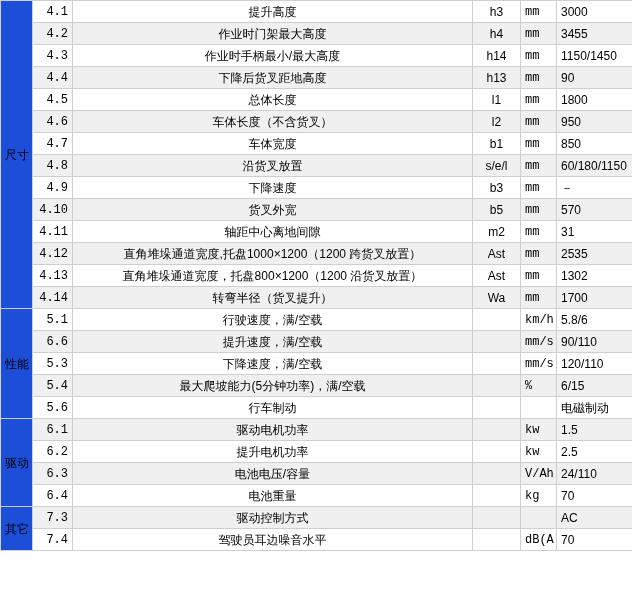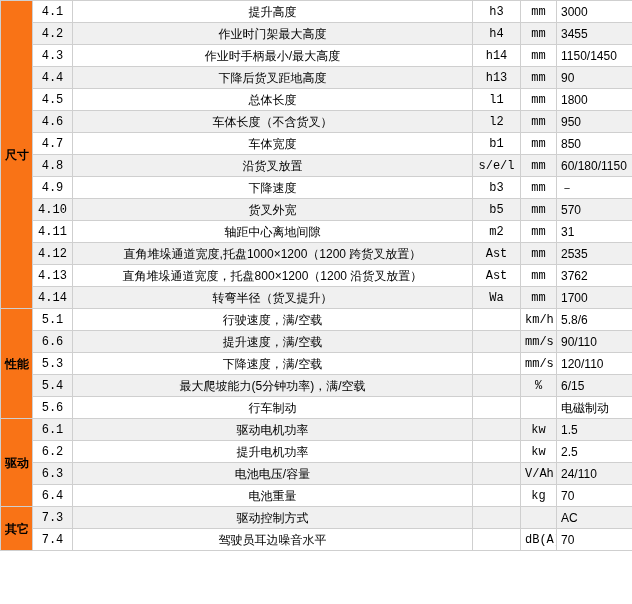--- a/index.html
+++ b/index.html
@@ -36,52 +36,51 @@
   col.c-unit  { width: 36px; }
   col.c-val   { width: 76px; }
 
   td.group {
     text-align: center;
     vertical-align: middle;
     font-size: 12px;
     background: #ffffff;
   }
   td.num {
-    text-align: center;
+    text-align: right;
     font-family: "Liberation Mono", monospace;
     font-size: 12px;
   }
   td.desc {
     text-align: center;
     padding-left: 8px;
   }
   td.sym {
     text-align: center;
-    font-family: Liberation Mono, monospace;
+    font-family: Liberation Sans, sans-serif;
     font-size: 12px;
   }
   td.unit {
-    text-align: center;
+    text-align: left;
     font-family: "Liberation Mono", monospace;
     font-size: 12px;
   }
   td.val {
     text-align: left;
     font-size: 12px;
   }
   tr.alt td {
     background: #f0f0f0;
   }
   tr.plain td {
     background: #ffffff;
   }
   
   tr.alt td.group, tr.plain td.group {
-    background: #f97316;
-    font-weight: bold;
+    background: #1d4ed8;
   }
 </style>
 </head>
 <body>
 
 <table id="spec-table">
   <colgroup>
     <col class="c-group">
     <col class="c-num">
     <col class="c-desc">
@@ -173,21 +172,21 @@
         <td class="desc">直角堆垛通道宽度,托盘1000×1200（1200 跨货叉放置）</td>
         <td class="sym">Ast</td>
         <td class="unit">mm</td>
         <td class="val">2535</td>
       </tr>
       <tr class="plain">
         <td class="num">4.13</td>
         <td class="desc">直角堆垛通道宽度，托盘800×1200（1200 沿货叉放置）</td>
         <td class="sym">Ast</td>
         <td class="unit">mm</td>
-        <td class="val">3762</td>
+        <td class="val">1302</td>
       </tr>
       <tr class="alt">
         <td class="num">4.14</td>
         <td class="desc">转弯半径（货叉提升）</td>
         <td class="sym">Wa</td>
         <td class="unit">mm</td>
         <td class="val">1700</td>
       </tr>
       <tr class="plain">
         <td class="group" rowspan="5">性能</td>

